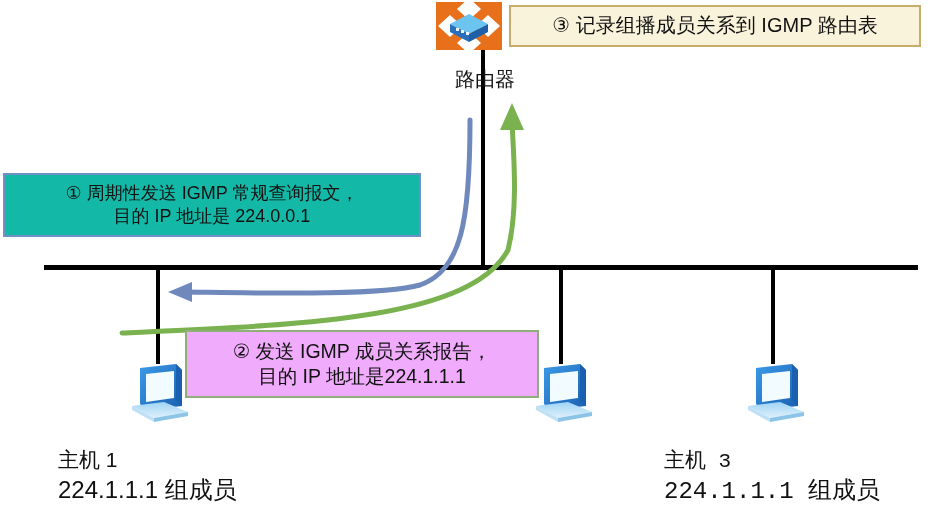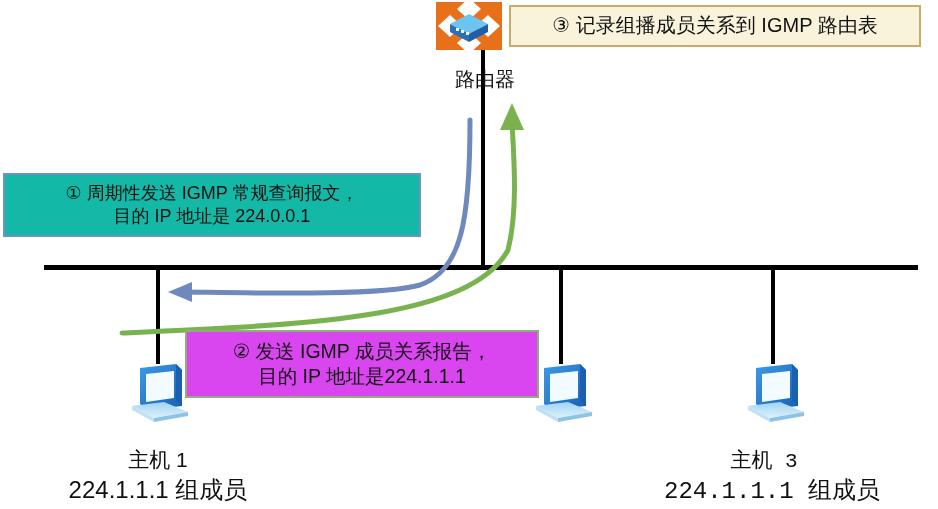--- a/index.html
+++ b/index.html
@@ -80,21 +80,21 @@
     background: #14b8a6;
     border: 2px solid #7190c8;
     font-size: 18px;
     margin-top: 25px;
   }
   .callout-2 {
     left: 185px;
     top: 330px;
     width: 354px;
     height: 68px;
-    background: #d946ef;
+    background: #f0abfc;
     border: 2px solid #8faf78;
     font-size: 19.5px;
   }
   .callout-3 {
     left: 509px;
     top: 5px;
     width: 412px;
     height: 42px;
     background: #faf3dc;
     border: 2px solid #c8ad6a;
@@ -106,21 +106,21 @@
     position: absolute;
     left: 420px;
     top: 66px;
     width: 130px;
     text-align: center;
     font-size: 20px;
     color: #111111;
   }
   .host-label {
     position: absolute;
-    text-align: center;
+    text-align: left;
     color: #111111;
   }
   .host-name {
     font-size: 21px;
     white-space: nowrap;
   }
   .host-group {
     font-size: 24px;
     white-space: nowrap;
   }

